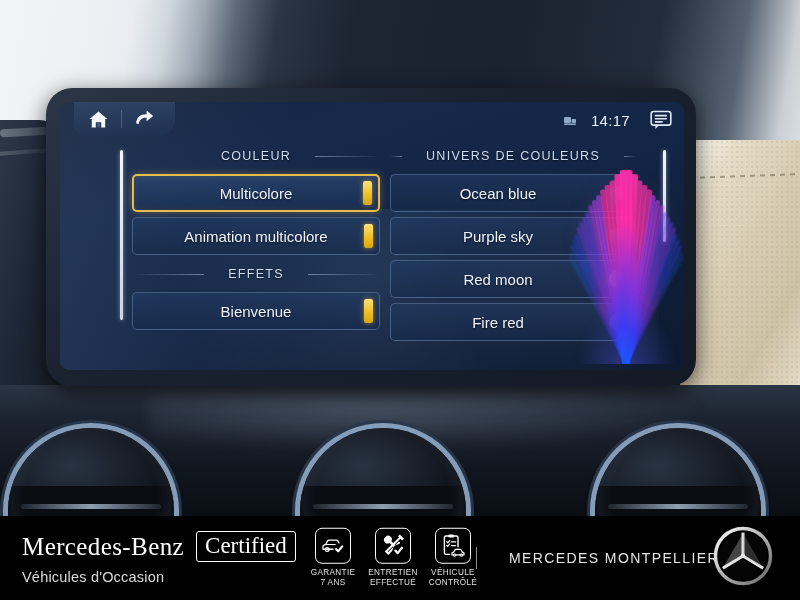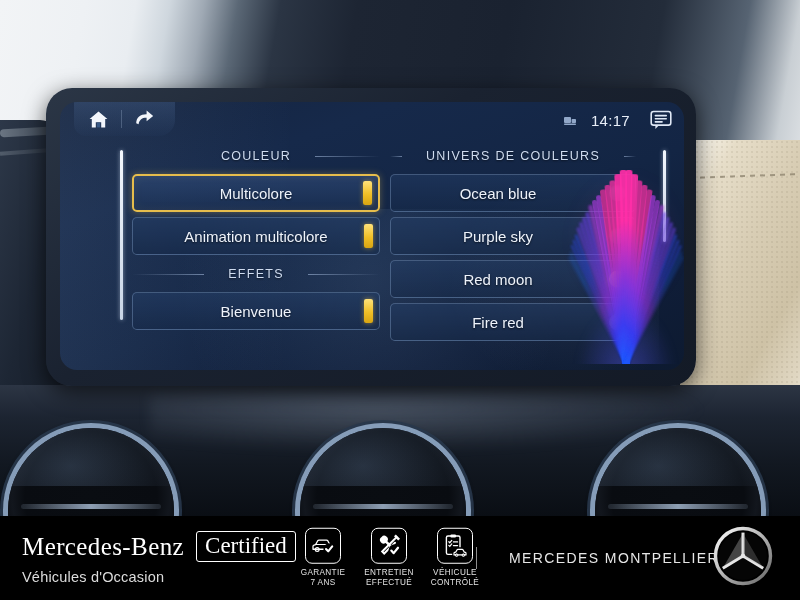--- a/index.html
+++ b/index.html
@@ -177,21 +177,21 @@
     background: linear-gradient(145deg, #2b3646 0%, #1a2230 40%, #131a26 100%);
     box-shadow: 0 6px 22px rgba(0,0,0,.65);
     padding: 14px 12px 16px 14px;
     overflow: hidden;
   }
 
   .screen {
     position: relative;
     width: 100%;
     height: 100%;
-    border-radius: 17px;
+    border-radius: 9px;
     overflow: hidden;
     background:
       linear-gradient(160deg, #15243f 0%, #16294a 25%, #132544 55%, #0f1d38 80%, #0d1a30 100%);
   }
   
   .screen .glare-a {
     position:absolute; left:-8%; top:-30%;
     width: 70%; height: 190%;
     background: linear-gradient(100deg, rgba(190,215,245,.11), rgba(190,215,245,0) 62%);
     transform: rotate(-8deg);
@@ -459,24 +459,24 @@
   .brand-sub {
     margin-top: 7px;
     color: #dcdcdc;
     font-size: 14.5px;
     letter-spacing: .2px;
     font-family: "Liberation Sans", sans-serif;
   }
 
   .badges {
     position: absolute;
-    left: 296px; top: 50%;
+    left: 306px; top: 50%;
     transform: translateY(-50%);
     display: flex;
-    gap: 12px;
+    gap: 6px;
   }
   .badge {
     width: 54px;
     display: flex;
     flex-direction: column;
     align-items: center;
   }
   .badge-ico {
     width: 36px; height: 36px;
     border: 1.4px solid #fff;

